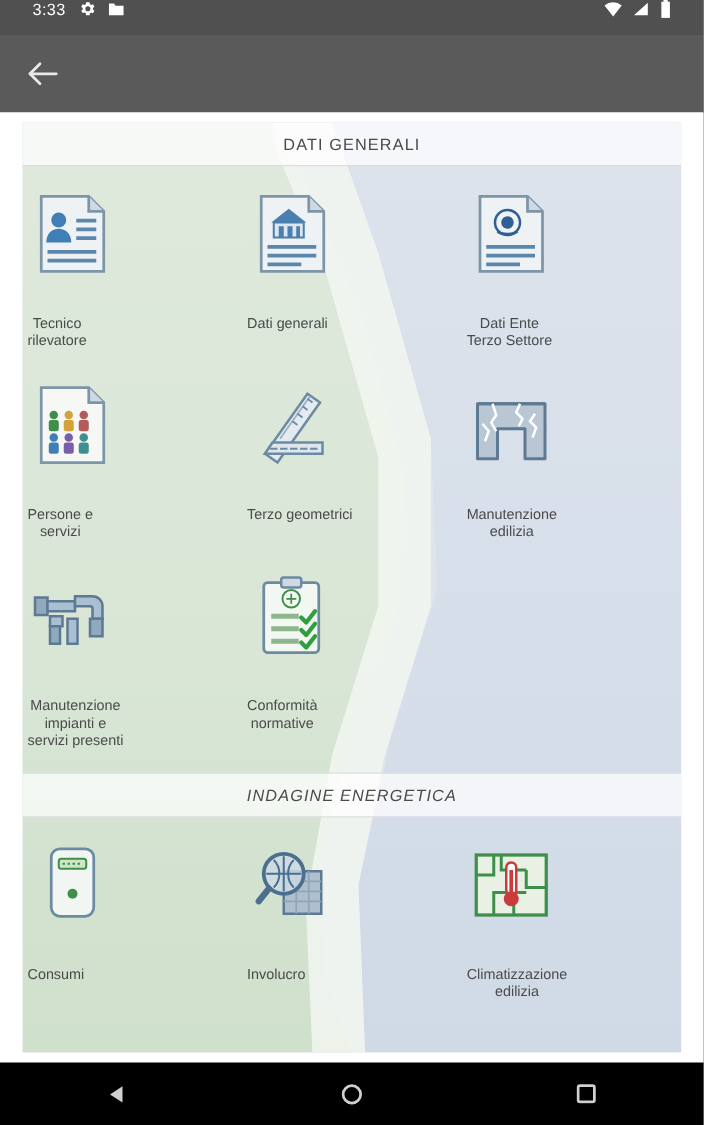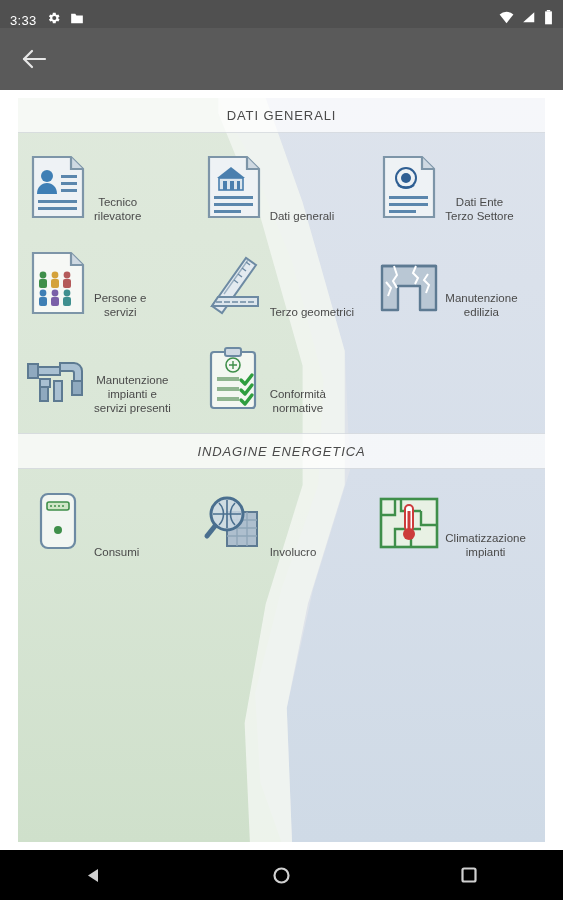--- a/index.html
+++ b/index.html
@@ -20,22 +20,22 @@
     background: #ffffff;
     overflow: hidden;
   }
 
   
   .statusbar {
     height: 28px;
     background: #505050;
     color: #ffffff;
     display: flex;
-    align-items: flex-end;
-    padding: 0 10px;
+    align-items: flex-start;
+    padding: 0 26px;
     font-size: 13px;
     box-sizing: border-box;
   }
   .statusbar .clock {
     font-size: 13px;
     letter-spacing: 0.3px;
   }
   .statusbar .sb-left-icons {
     display: flex;
     align-items: center;
@@ -128,23 +128,24 @@
     position: relative;
     display: flex;
     flex-wrap: wrap;
     padding: 8px 0 4px 0;
   }
   .cell {
     width: 33.333%;
     box-sizing: border-box;
     padding: 10px 4px 14px 4px;
     display: flex;
-    flex-direction: row;
-    align-items: flex-end;
+    flex-direction: column;
+    align-items: flex-start;
     cursor: pointer;
+    gap: 20px;
   }
   .cell .ico {
     width: 72px;
     height: 72px;
     display: flex;
     align-items: center;
     justify-content: center;
   }
   .cell .lbl {
     margin-top: 9px;
@@ -417,21 +418,21 @@
           <div class="ico">
             <svg width="68" height="64" viewBox="0 0 68 64">
               <rect x="6" y="8" width="56" height="48" fill="#e8f1e4" stroke="#3f8f4a" stroke-width="2.6"></rect>
               <path d="M6 24h14v-16M26 8v12h20M46 20v14h16M20 56V38h16v18M36 38h10" fill="none" stroke="#3f8f4a" stroke-width="2.4"></path>
               <rect x="30" y="14" width="8" height="26" rx="4" fill="#ffffff" stroke="#cc3b3b" stroke-width="2"></rect>
               <rect x="32.5" y="20" width="3" height="20" fill="#cc3b3b"></rect>
               <circle cx="34" cy="43" r="6" fill="#cc3b3b"></circle>
             </svg>
           </div>
           <div class="lbl">Climatizzazione
-impianti</div>
+edilizia</div>
         </div>
       </div>
     </div>
   </div>
 
   <div class="navbar">
     <div class="nav-btn">
       <svg width="17" height="17" viewBox="0 0 17 17">
           <path d="M13 2 3 8.5 13 15z" fill="#d0d0d0"></path>
         </svg>

